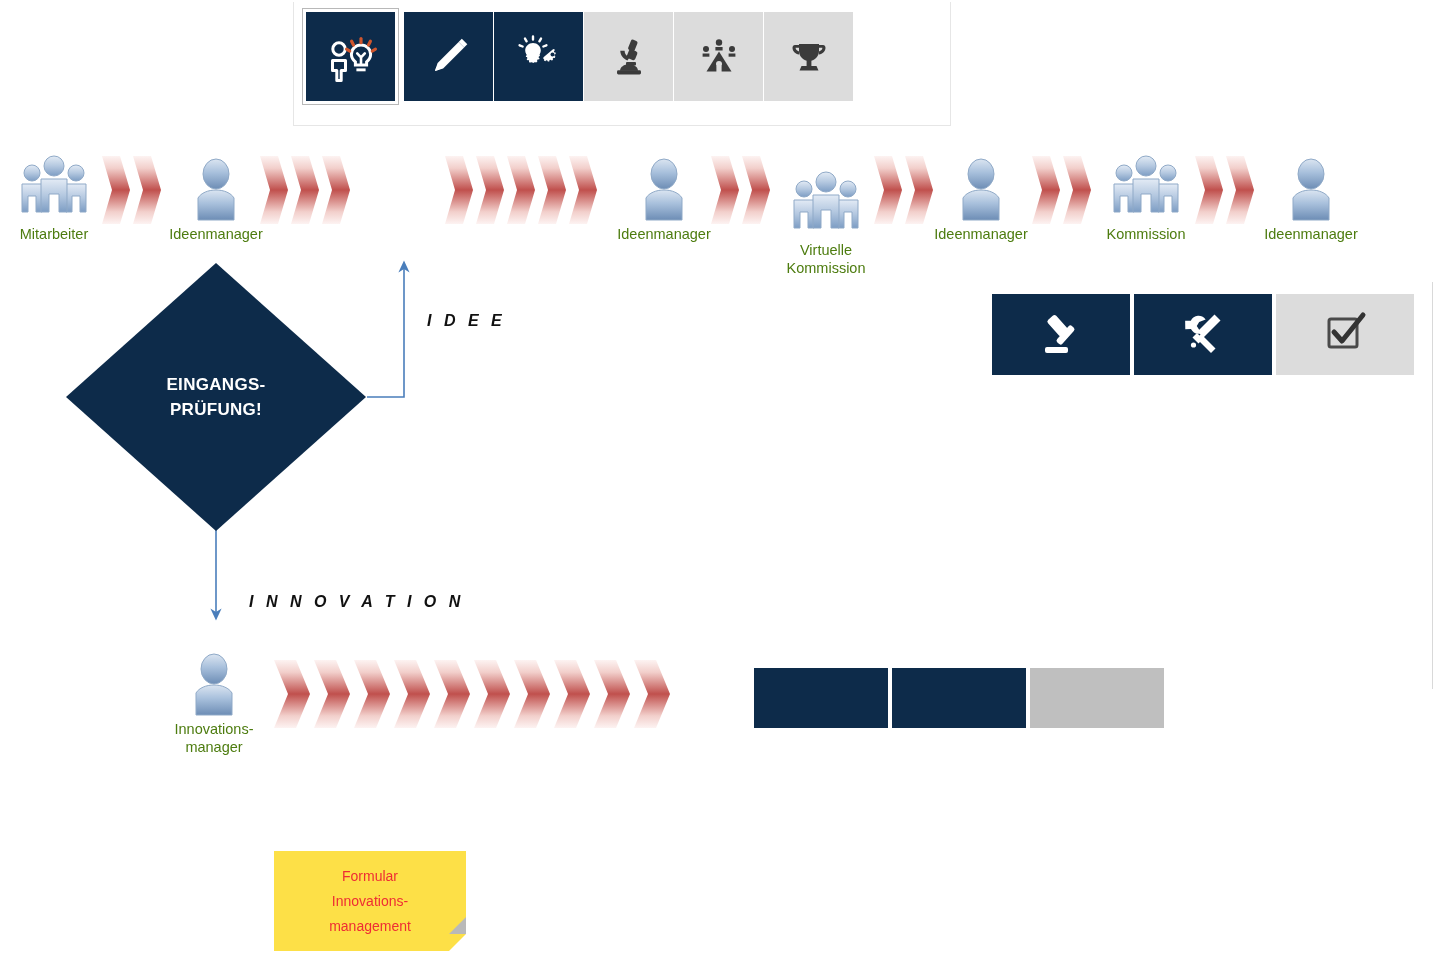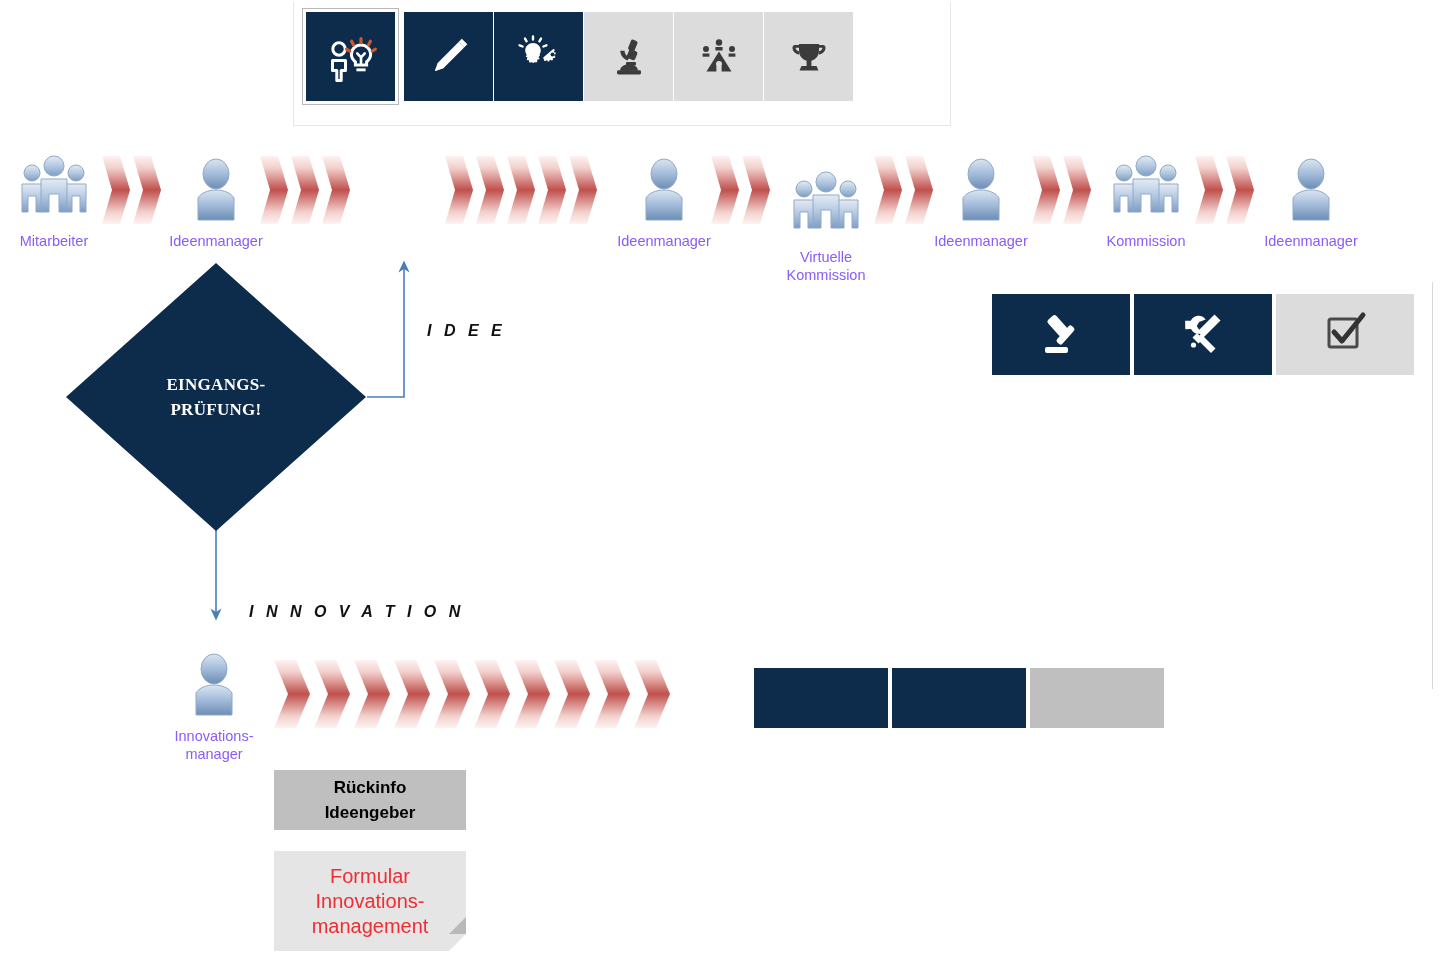--- a/index.html
+++ b/index.html
@@ -68,23 +68,23 @@
     text-align: center;
   }
   .chain-icon {
     height: 72px;
     display: flex;
     align-items: flex-end;
     justify-content: center;
   }
   .chain-label {
     font-size: 14.5px;
-    color: #8b5cf6;
+    color: #4d7c0f;
     line-height: 18px;
-    margin-top: 10px;
+    margin-top: 3px;
     white-space: pre-line;
   }
 
   .chevgroup { position: absolute; display: flex; }
   .chev {
     width: 30px;
     height: 68px;
     margin-right: 1px;
   }
 
@@ -108,32 +108,30 @@
     flex-direction: column;
     align-items: center;
     justify-content: center;
     color: #ffffff;
     font-weight: bold;
     font-size: 17px;
     line-height: 25px;
     letter-spacing: .3px;
     text-align: center;
     white-space: pre-line;
-    font-family: Liberation Serif, serif;
   }
 
   
   .flow-label {
     font-style: italic;
     font-weight: bold;
     font-size: 16px;
     letter-spacing: 4px;
     color: #111111;
     white-space: nowrap;
-    margin-top: 10px;
   }
 
   
   #right-tiles {
     left: 990px;
     top: 292px;
     display: flex;
   }
   #right-tiles .rtile {
     width: 142px;
@@ -174,23 +172,23 @@
     background: #bfbfbf;
     color: #000000;
     font-weight: bold;
     font-size: 17px;
     line-height: 25px;
     white-space: pre-line;
   }
   #note-formular {
     left: 274px; top: 851px;
     width: 192px; height: 100px;
-    background: #e5e5e5;
+    background: #fde047;
     color: #ee2d34;
-    font-size: 20px;
+    font-size: 14px;
     line-height: 25px;
     white-space: pre-line;
   }
   #note-formular .fold {
     position: absolute;
     right: 0; bottom: 0;
     width: 0; height: 0;
     border-left: 17px solid transparent;
     border-bottom: 17px solid #ffffff;
   }
@@ -609,22 +607,20 @@
         <path d="M2 0h22l14 34-14 34H2l14-34z" fill="url(#chevGrad)"></path>
       </svg>
     <svg width="40" height="68" viewBox="0 0 40 68" style="margin-right:0">
         <path d="M2 0h22l14 34-14 34H2l14-34z" fill="url(#chevGrad)"></path>
       </svg>
     <svg width="40" height="68" viewBox="0 0 40 68" style="margin-right:0">
         <path d="M2 0h22l14 34-14 34H2l14-34z" fill="url(#chevGrad)"></path>
       </svg>
   </div>
 
-  <div class="note-box" id="note-rueckinfo">Rückinfo
-Ideengeber</div>
 
   <div class="note-box" id="note-formular">
     <span>Formular
 Innovations-
 management</span>
     <span class="fold"></span>
     <span class="fold2"></span>
   </div>
 
   <div class="abs" id="bottom-blocks">

